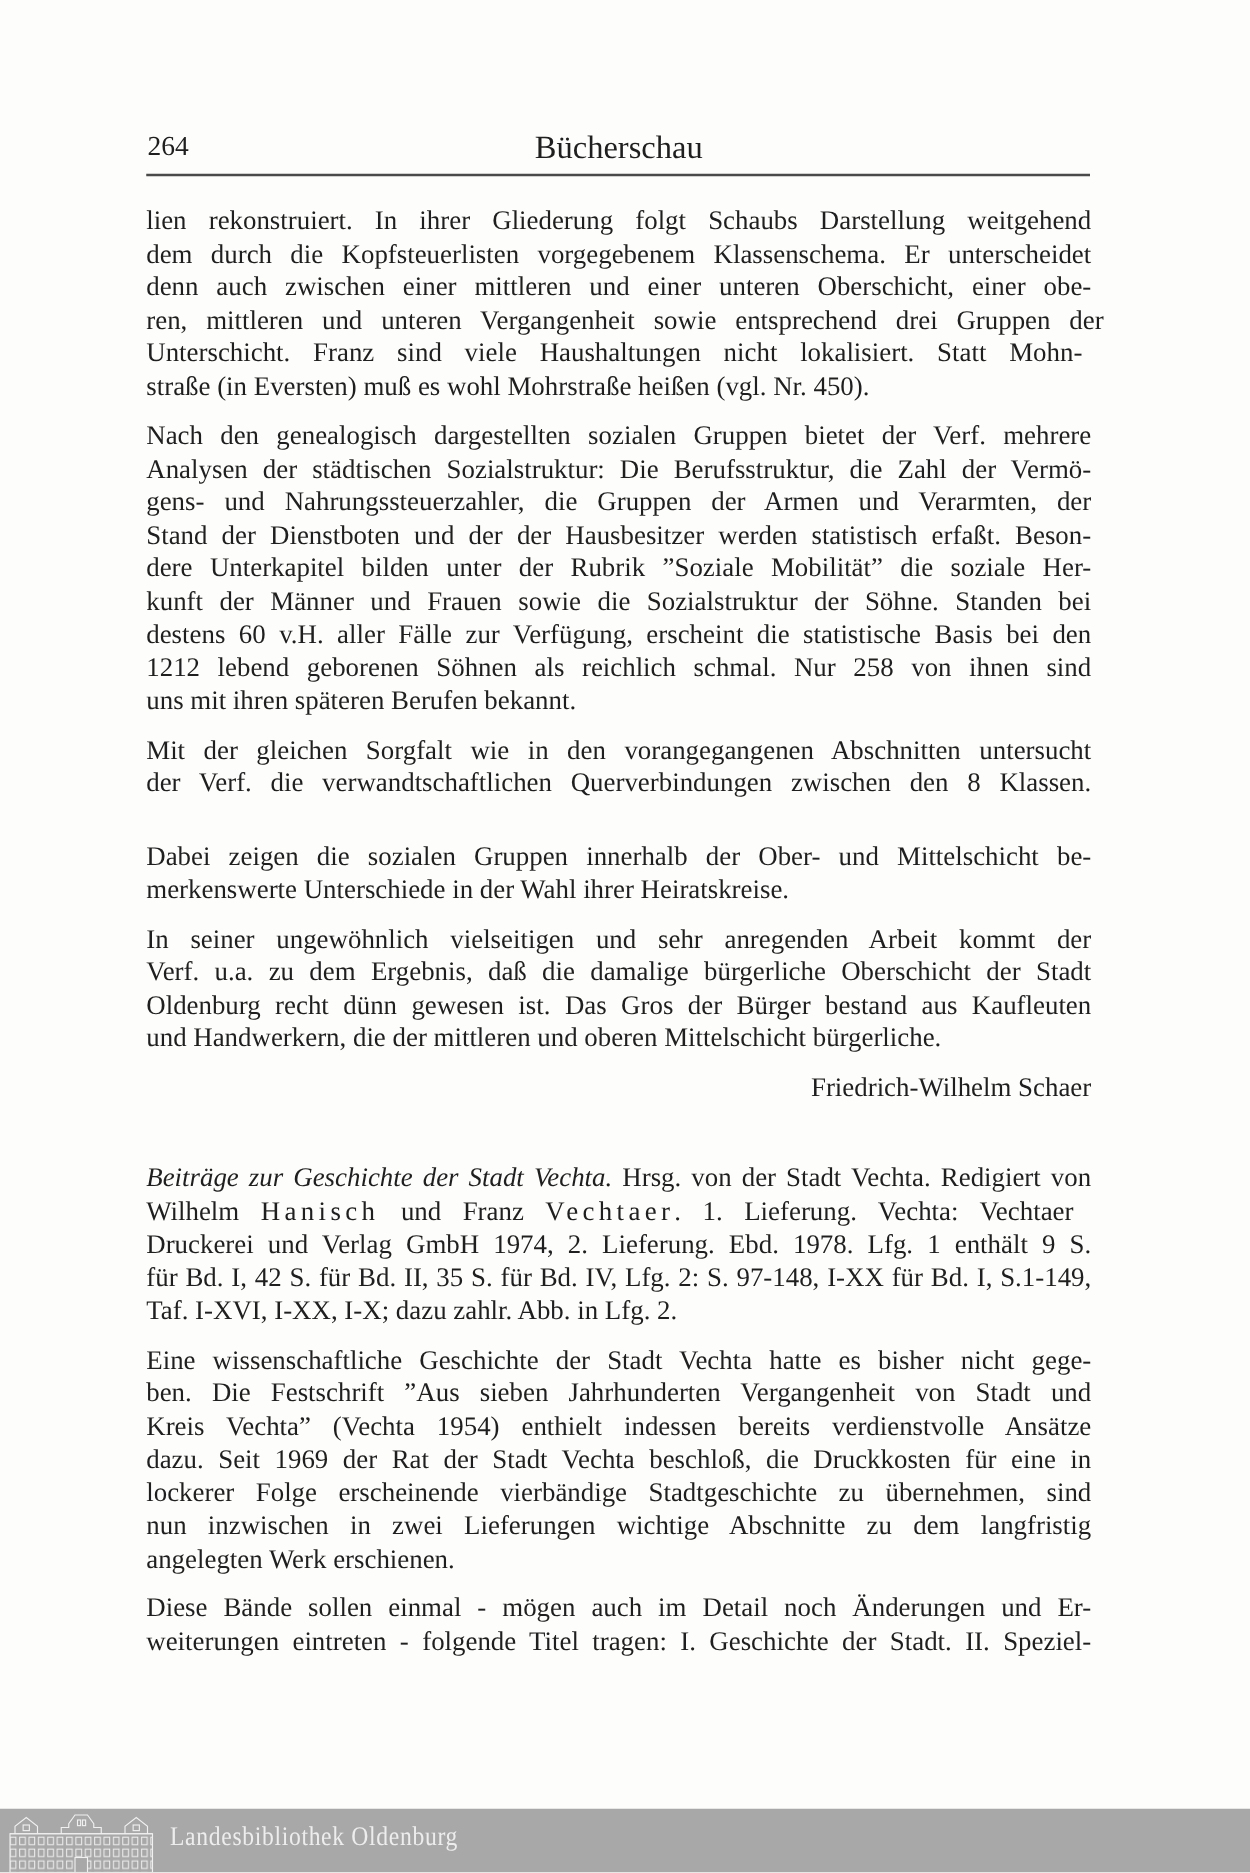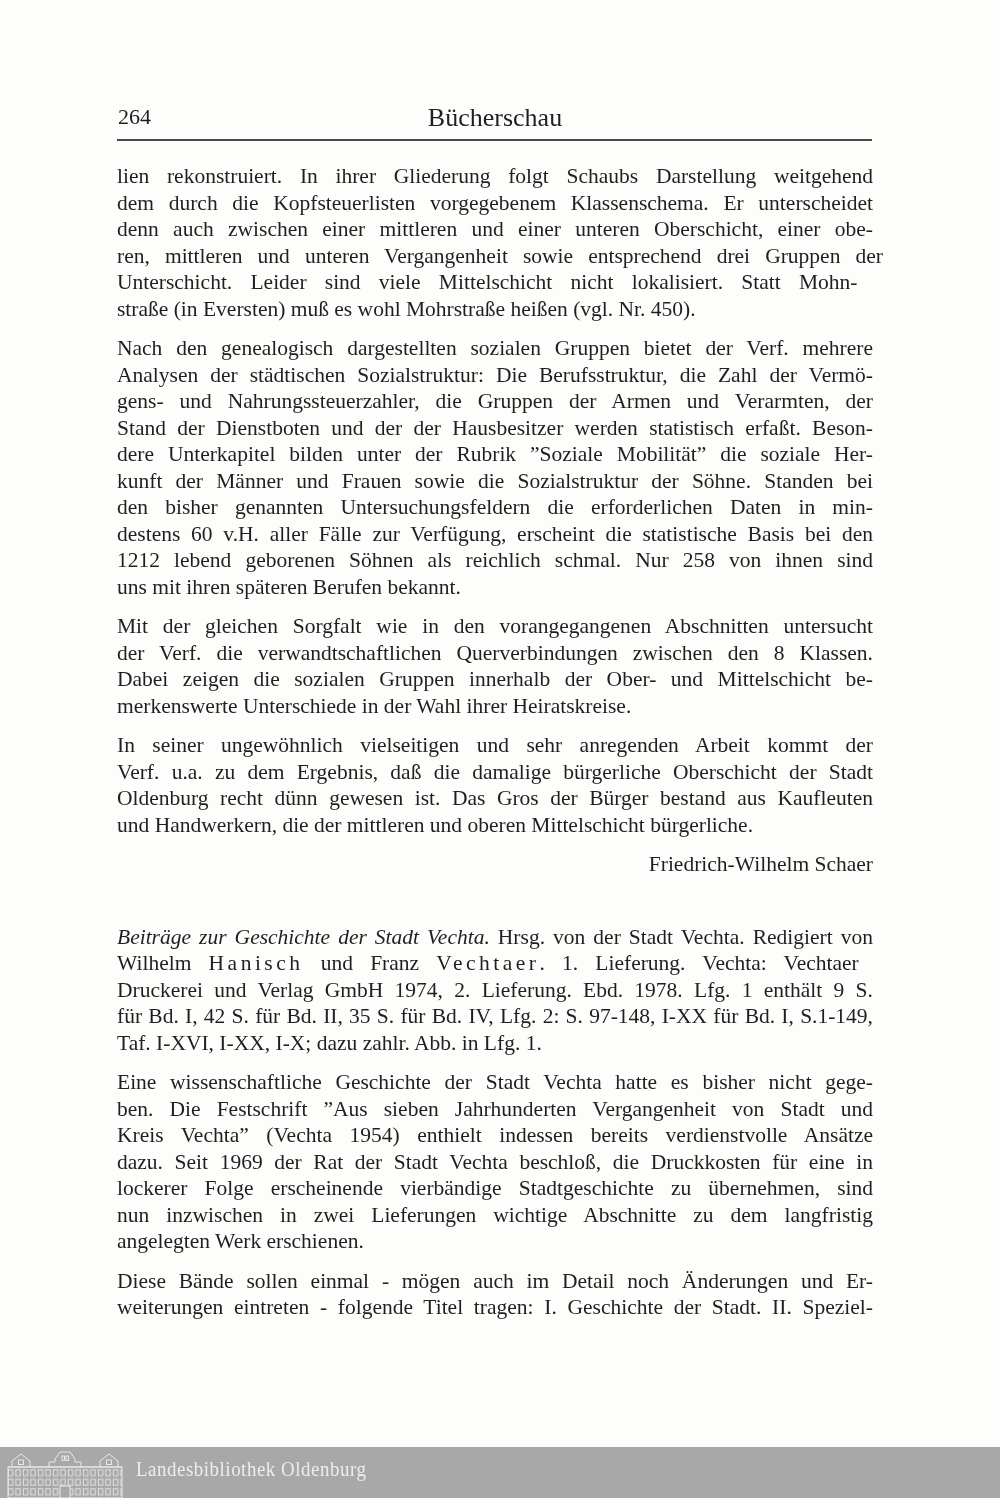--- a/index.html
+++ b/index.html
@@ -40,59 +40,58 @@
   <div class="htitle">Bücherschau</div>
   <div class="rule"></div>
 
   <div class="textcol">
 
     <div class="para">
       <div class="jline" style="word-spacing: 12.33px;"><span class="jin">lien rekonstruiert. In ihrer Gliederung folgt Schaubs Darstellung weitgehend</span></div>
       <div class="jline" style="word-spacing: 9.29px;"><span class="jin">dem durch die Kopfsteuerlisten vorgegebenem Klassenschema. Er unterscheidet</span></div>
       <div class="jline" style="word-spacing: 8.92px;"><span class="jin">denn auch zwischen einer mittleren und einer unteren Oberschicht, einer obe-</span></div>
       <div class="jline" style="word-spacing: 9.7px;"><span class="jin">ren, mittleren und unteren Vergangenheit sowie entsprechend drei Gruppen der</span></div>
-      <div class="jline" style="word-spacing: 12.85px;"><span class="jin">Unterschicht. Leider sind viele Mittelschicht nicht lokalisiert. Statt Mohn-</span></div>
+      <div class="jline" style="word-spacing: 12.85px;"><span class="jin">Unterschicht. Franz sind viele Haushaltungen nicht lokalisiert. Statt Mohn-</span></div>
       <div class="pline">straße (in Eversten) muß es wohl Mohrstraße heißen (vgl. Nr. 450).</div>
     </div>
 
     <div class="para">
       <div class="jline" style="word-spacing: 8.47px;"><span class="jin">Nach den genealogisch dargestellten sozialen Gruppen bietet der Verf. mehrere</span></div>
       <div class="jline" style="word-spacing: 6.65px;"><span class="jin">Analysen der städtischen Sozialstruktur: Die Berufsstruktur, die Zahl der Vermö-</span></div>
       <div class="jline" style="word-spacing: 10.57px;"><span class="jin">gens- und Nahrungssteuerzahler, die Gruppen der Armen und Verarmten, der</span></div>
       <div class="jline" style="word-spacing: 5.92px;"><span class="jin">Stand der Dienstboten und der der Hausbesitzer werden statistisch erfaßt. Beson-</span></div>
       <div class="jline" style="word-spacing: 8.54px;"><span class="jin">dere Unterkapitel bilden unter der Rubrik ”Soziale Mobilität” die soziale Her-</span></div>
       <div class="jline" style="word-spacing: 7.82px;"><span class="jin">kunft der Männer und Frauen sowie die Sozialstruktur der Söhne. Standen bei</span></div>
-      <div class="jline" style="word-spacing: 11.81px;"><span class="jin">den bisher genannten Untersuchungsfeldern die erforderlichen Daten in min-</span></div>
       <div class="jline" style="word-spacing: 5.38px;"><span class="jin">destens 60 v.H. aller Fälle zur Verfügung, erscheint die statistische Basis bei den</span></div>
       <div class="jline" style="word-spacing: 8.69px;"><span class="jin">1212 lebend geborenen Söhnen als reichlich schmal. Nur 258 von ihnen sind</span></div>
       <div class="pline">uns mit ihren späteren Berufen bekannt.</div>
     </div>
 
     <div class="para">
       <div class="jline" style="word-spacing: 9.41px;"><span class="jin">Mit der gleichen Sorgfalt wie in den vorangegangenen Abschnitten untersucht</span></div>
       <div class="jline" style="word-spacing: 9.62px;"><span class="jin">der Verf. die verwandtschaftlichen Querverbindungen zwischen den 8 Klassen.</span></div>
-      <div class="jline" style="word-spacing: 9.14px;"><span class="jin">Dabei zeigen die sozialen Gruppen innerhalb der Ober- und Mittelschicht be-</span></div>
+      <div class="jline" style="word-spacing: 9.14px; margin-top: 32px;"><span class="jin">Dabei zeigen die sozialen Gruppen innerhalb der Ober- und Mittelschicht be-</span></div>
       <div class="pline">merkenswerte Unterschiede in der Wahl ihrer Heiratskreise.</div>
     </div>
 
     <div class="para">
       <div class="jline" style="word-spacing: 12.02px;"><span class="jin">In seiner ungewöhnlich vielseitigen und sehr anregenden Arbeit kommt der</span></div>
       <div class="jline" style="word-spacing: 6.87px;"><span class="jin">Verf. u.a. zu dem Ergebnis, daß die damalige bürgerliche Oberschicht der Stadt</span></div>
       <div class="jline" style="word-spacing: 6.16px;"><span class="jin">Oldenburg recht dünn gewesen ist. Das Gros der Bürger bestand aus Kaufleuten</span></div>
       <div class="pline">und Handwerkern, die der mittleren und oberen Mittelschicht bürgerliche.</div>
     </div>
 
     <div class="attribution">Friedrich-Wilhelm Schaer</div>
 
     <div class="para section-gap">
       <div class="jline" style="word-spacing: 2.67px; margin-top: 23px;"><span class="jin"><span class="it">Beiträge zur Geschichte der Stadt Vechta.</span><span> Hrsg. von der Stadt Vechta. Redigiert von</span></span></div>
       <div class="jline" style="word-spacing: 11.81px;"><span class="jin"><span>Wilhelm </span><span class="spaced">Hanisch</span><span> und Franz </span><span class="spaced">Vechtaer</span><span>. 1. Lieferung. Vechta: Vechtaer</span></span></div>
       <div class="jline" style="word-spacing: 5.91px;"><span class="jin">Druckerei und Verlag GmbH 1974, 2. Lieferung. Ebd. 1978. Lfg. 1 enthält 9 S.</span></div>
       <div class="jline" style="word-spacing: 0.87px;"><span class="jin">für Bd. I, 42 S. für Bd. II, 35 S. für Bd. IV, Lfg. 2: S. 97-148, I-XX für Bd. I, S.1-149,</span></div>
-      <div class="pline">Taf. I-XVI, I-XX, I-X; dazu zahlr. Abb. in Lfg. 1.</div>
+      <div class="pline">Taf. I-XVI, I-XX, I-X; dazu zahlr. Abb. in Lfg. 2.</div>
     </div>
 
     <div class="para">
       <div class="jline" style="word-spacing: 8.3px;"><span class="jin">Eine wissenschaftliche Geschichte der Stadt Vechta hatte es bisher nicht gege-</span></div>
       <div class="jline" style="word-spacing: 10.71px;"><span class="jin">ben. Die Festschrift ”Aus sieben Jahrhunderten Vergangenheit von Stadt und</span></div>
       <div class="jline" style="word-spacing: 12.16px;"><span class="jin">Kreis Vechta” (Vechta 1954) enthielt indessen bereits verdienstvolle Ansätze</span></div>
       <div class="jline" style="word-spacing: 6.24px; text-align: center;"><span class="jin">dazu. Seit 1969 der Rat der Stadt Vechta beschloß, die Druckkosten für eine in</span></div>
       <div class="jline" style="word-spacing: 11.8px;"><span class="jin">lockerer Folge erscheinende vierbändige Stadtgeschichte zu übernehmen, sind</span></div>
       <div class="jline" style="word-spacing: 11.62px;"><span class="jin">nun inzwischen in zwei Lieferungen wichtige Abschnitte zu dem langfristig</span></div>
       <div class="pline">angelegten Werk erschienen.</div>

